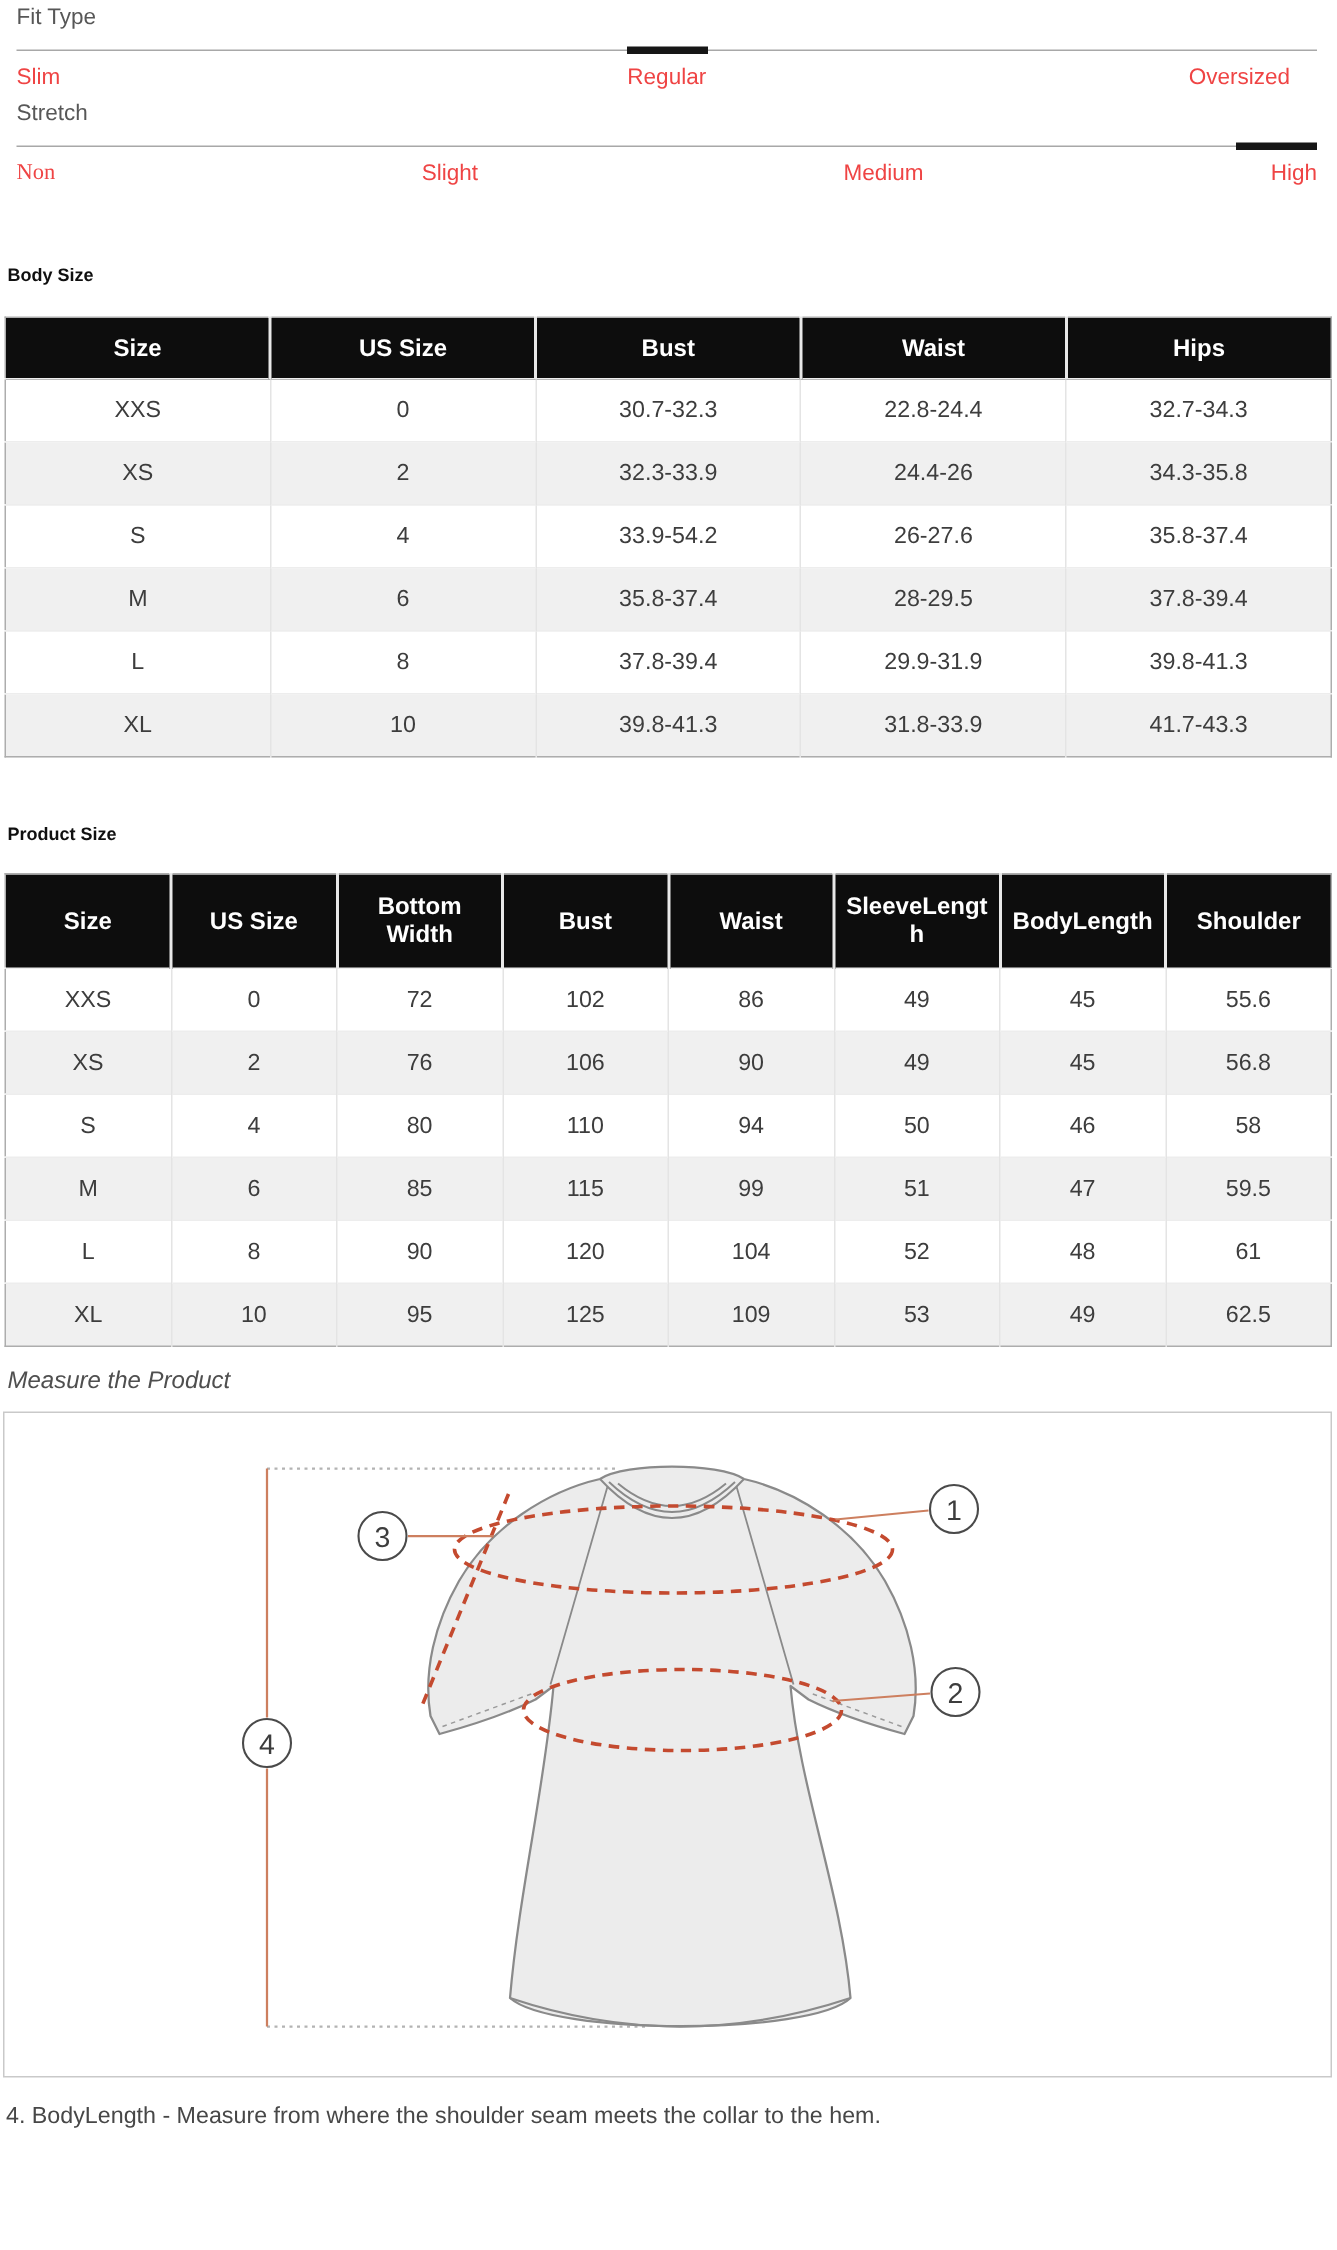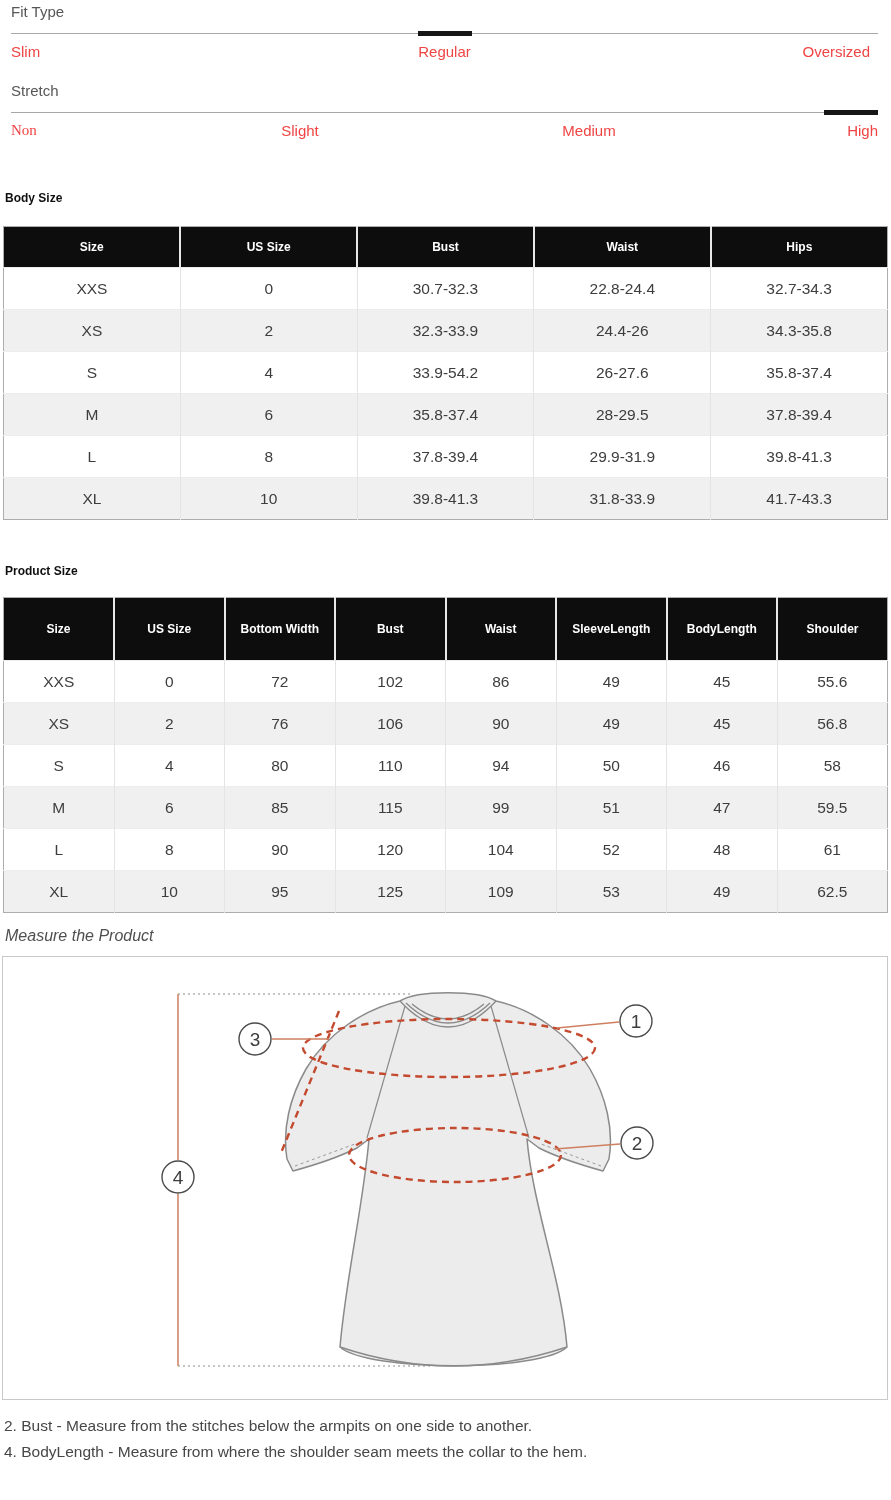--- a/index.html
+++ b/index.html
@@ -4,37 +4,37 @@
 <style>
   html,body{margin:0;padding:0;background:#fff;}
   body{
     width:891px;height:1500px;overflow:hidden;position:relative;
     font-family:"Liberation Sans","DejaVu Sans",sans-serif;
     color:#3a3a3a;
   }
   
   .scale-label{font-size:15px;color:#575757;padding:0 0 0 11px;line-height:18px;}
   #fit-type-label{margin-top:3px;}
-  #stretch-label{margin-top:21px;}
+  #stretch-label{margin-top:6px;}
   .slider{position:relative;height:7px;margin:9px 13px 0 11px;}
   .slider-line{position:absolute;left:0;right:0;top:3px;height:1px;background:#a8a8a8;}
   .slider-marker{position:absolute;top:1px;height:5px;width:54px;background:var(--marker,#161616);}
   .slider-labels{position:relative;height:20px;margin:4px 13px 0 11px;font-size:15px;color:#ef4444;}
   .slider-labels span{position:absolute;top:2px;white-space:nowrap;}
   
   .section-heading{font-size:12px;font-weight:bold;color:#101010;padding-left:5px;line-height:22px;}
   #body-size-heading{margin-top:47px;}
   #product-size-heading{margin-top:40px;}
   
   table{border-collapse:collapse;table-layout:fixed;width:885px;margin:0 0 0 3px;
         border:1px solid #adadad;}
   #body-size-table{margin-top:17px;}
   #product-size-table{margin-top:15px;}
   th{background:var(--header-bg,#0d0d0d);color:#fff;font-weight:bold;text-align:center;
-     vertical-align:middle;font-size:12px;padding:2px 4px;overflow-wrap:anywhere;
+     vertical-align:middle;font-size:16px;padding:2px 4px;overflow-wrap:anywhere;
      border-left:2px solid #e8e8e8;line-height:19px;}
   th:first-child{border-left:none;}
   #body-size-table th{height:36px;}
   #product-size-table th{height:58px;}
   td{height:41px;text-align:center;vertical-align:middle;font-size:15.5px;color:#3d3d3d;
      padding:0 2px;border-left:1px solid #e4e4e4;border-top:1px solid #ededed;}
   td:first-child{border-left:none;}
   tbody tr:nth-child(even){background:var(--row-alt,#f0f0f0);}
   
   #measure-title{margin-top:13px;font-size:16px;font-style:italic;color:#4f4f4f;
@@ -47,21 +47,21 @@
 <body>
 
 <div id="fit-type-label" class="scale-label">Fit Type</div>
 <div class="slider" id="fit-type-slider">
   <div class="slider-line"></div>
   <div class="slider-marker" style="left: 50%; transform: translateX(-50%);"></div>
 </div>
 <div class="slider-labels" id="fit-type-options">
     <span style="left: 0px;">Slim</span>
     <span style="left: 50%; transform: translateX(-50%);">Regular</span>
-    <span style="right: 8px;">Oversized</span>
+    <span style="right: 18px;">Oversized</span>
   </div>
 
 <div id="stretch-label" class="scale-label">Stretch</div>
 <div class="slider" id="stretch-slider">
   <div class="slider-line"></div>
   <div class="slider-marker" style="right: 0px;"></div>
 </div>
 <div class="slider-labels" id="stretch-options">
     <span style="left: 0px; font-family: Liberation Serif, serif;">Non</span>
     <span style="left: 33.3333%; transform: translateX(-50%);">Slight</span>
@@ -258,15 +258,14 @@
       <text x="252" y="89" text-anchor="middle" font-size="19" fill="#3d3d3d">3</text>
     </g>
     <g>
       <circle cx="175" cy="220" r="16" fill="#fff" stroke="#4a4a4a" stroke-width="1.4"></circle>
       <text x="175" y="227" text-anchor="middle" font-size="19" fill="#3d3d3d">4</text>
     </g>
   </svg>
 </div>
 
 <div class="notes">
-  <div>2. Bust - Measure from the stitches below the armpits on one side to another.</div>
   <div>4. BodyLength - Measure from where the shoulder seam meets the collar to the hem.</div>
 </div>
 
 </body></html>

